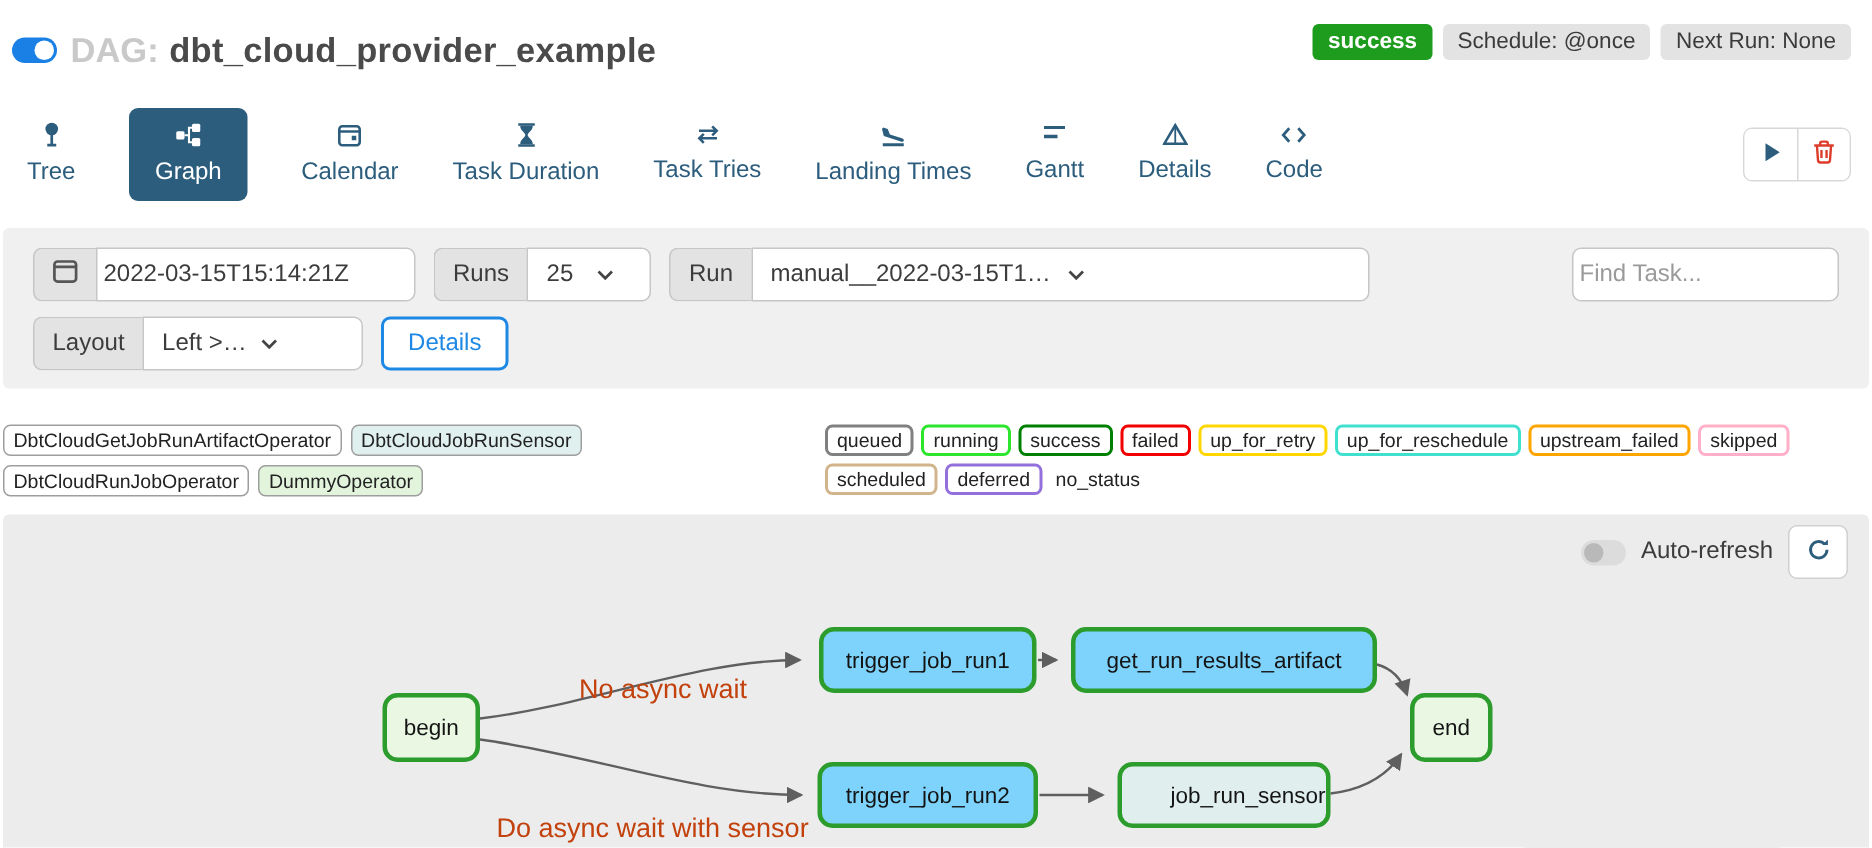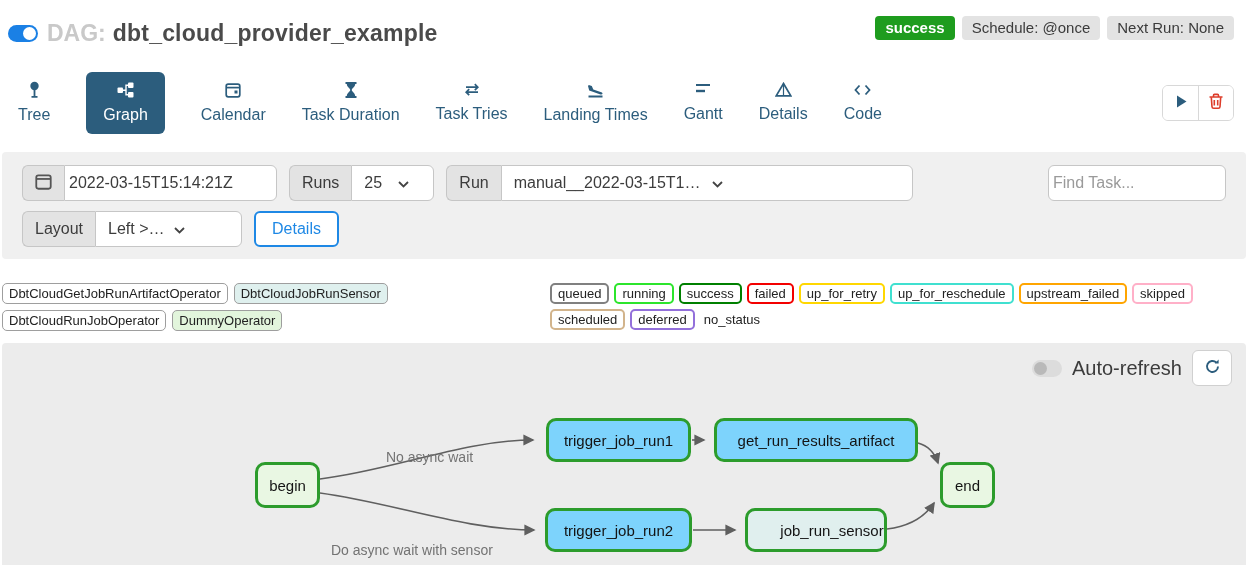--- a/index.html
+++ b/index.html
@@ -55,29 +55,29 @@
   .op-sensor { background: #dff0ee; }
   .op-dummy  { background: #e2f5dc; }
   .st-queued{border-color:#808080} .st-running{border-color:#2ce52c} .st-success{border-color:#008000}
   .st-failed{border-color:#f30000} .st-retry{border-color:#ffd700} .st-resched{border-color:#40e0d0}
   .st-upfailed{border-color:#ffa500} .st-skipped{border-color:#ffb0c8} .st-scheduled{border-color:#d2b48c}
   .st-deferred{border-color:#9370db} .st-none{border:none; padding:2px 4px;}
 
   
   .graph-panel { position: relative; margin: 12px 2px 0; height: 252px; background: #ececec; border-radius: 4px; }
   .autorefresh { position: absolute; top: 7px; right: 14px; display: flex; align-items: center; gap: 10px; }
-  .autorefresh .lbl { font-size: 20px; color: #3c3c3c; }
+  .autorefresh .lbl { font-size: 16px; color: #3c3c3c; }
   .btn-refresh { width: 40px; height: 36px; background: #fff; border: 1px solid #d0d0d0; border-radius: 6px;
     display: flex; align-items: center; justify-content: center; cursor: pointer; }
   .edges { position: absolute; inset: 0; pointer-events: none; }
   .gnode { position: absolute; border: 3px solid #2c9c2c; border-radius: 10px; background: #7dd3fc;
     display: flex; align-items: center; justify-content: center; font-size: 15px; color: #141414; cursor: pointer; }
   .n-green { background: #e9f7e3; }
   .n-teal  { background: #e0efee; padding-left: 32px; }
-  .edge-label { position: absolute; font-size: 14px; color: #737373; white-space: nowrap; }
+  .edge-label { position: absolute; font-size: 18px; color: #c2410c; white-space: nowrap; }
 </style>
 </head>
 <body>
 
 <div class="header">
   <div class="toggle on"></div>
   <span class="dag-prefix">DAG:</span>
   <span class="dag-title">dbt_cloud_provider_example</span>
   <div class="header-badges">
     <span class="badge success">success</span>

